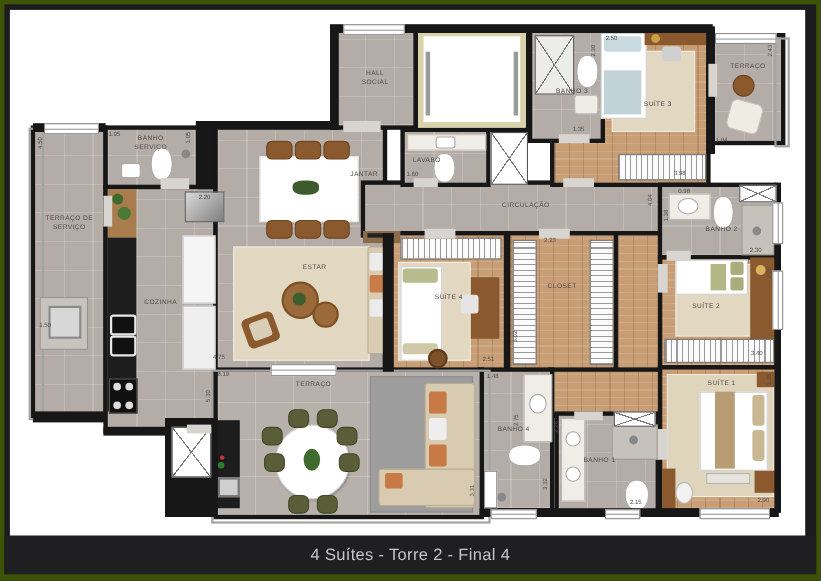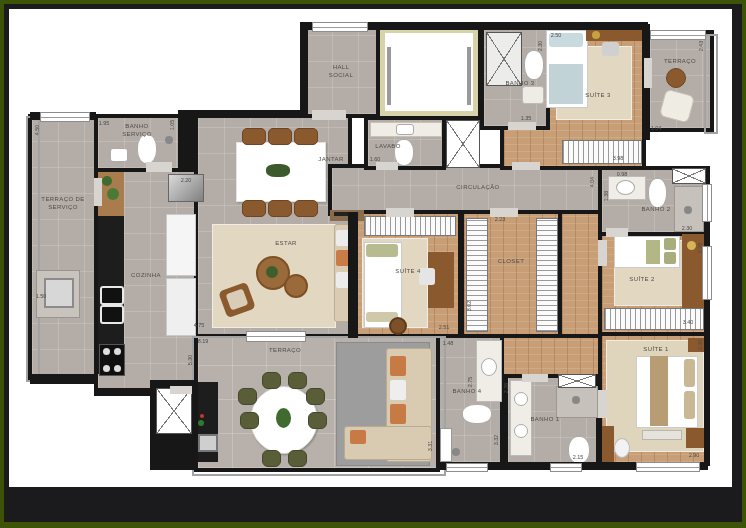--- a/index.html
+++ b/index.html
@@ -294,13 +294,16 @@
   <div class="dim dimv" style="left:700px;top:248px;">2.25</div>
   <div class="dim dimv" style="left:700px;top:345px;">3.35</div>
   <div class="dim" style="left:694px;top:455px;">2.90</div>
   <div class="dim" style="left:448px;top:343px;">1.48</div>
   <div class="dim dimv" style="left:496px;top:440px;">3.32</div>
   <div class="dim dimv" style="left:506px;top:388px;">2.26</div>
   <div class="dim" style="left:578px;top:457px;">2.15</div>
   <div class="dim dimv" style="left:430px;top:446px;">3.31</div>
   <div class="dim dimv" style="left:470px;top:382px;">2.75</div>
 
+  <div class="caption">
+    <span>4 Suítes - Torre 2 - Final 4</span>
+  </div>
 </div>
 
 </body></html>

